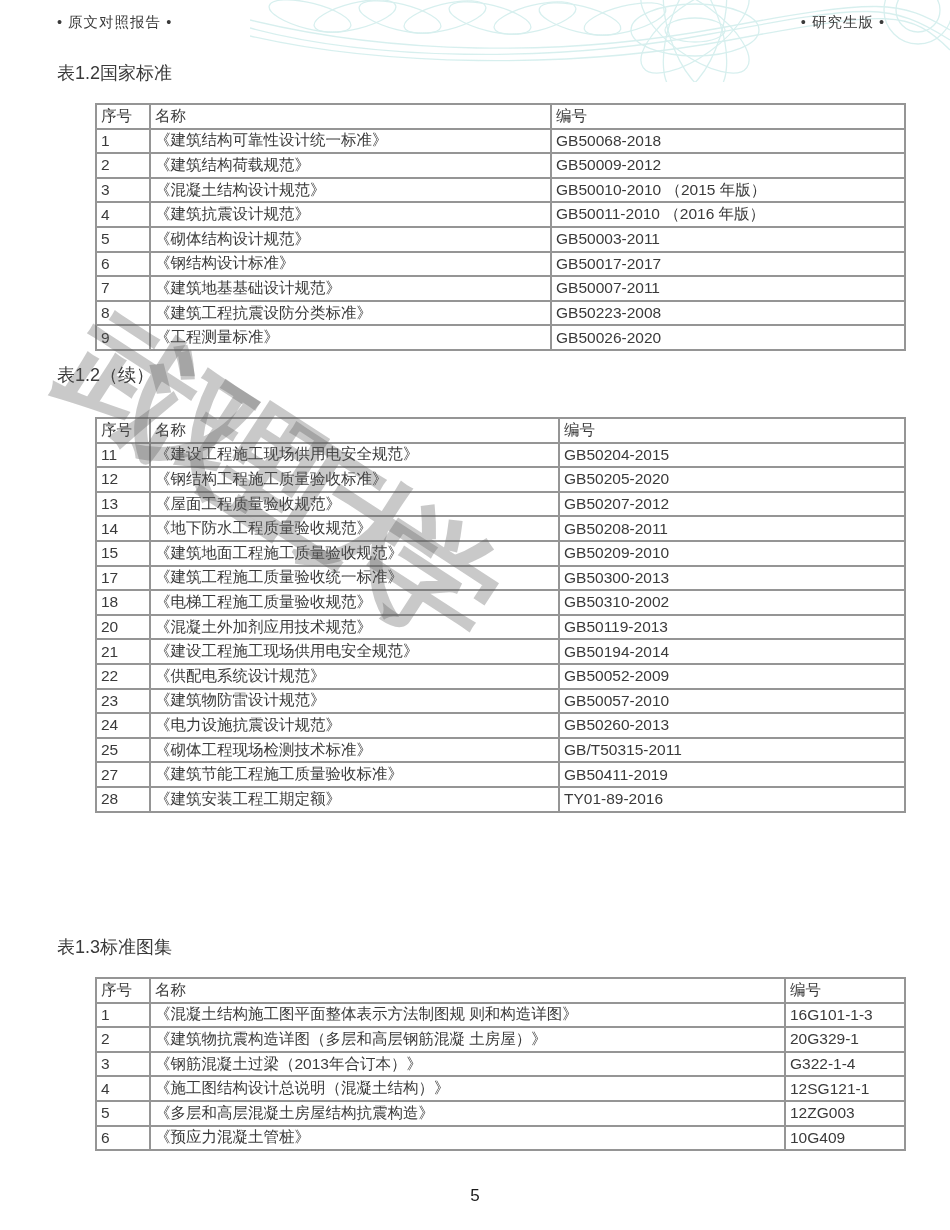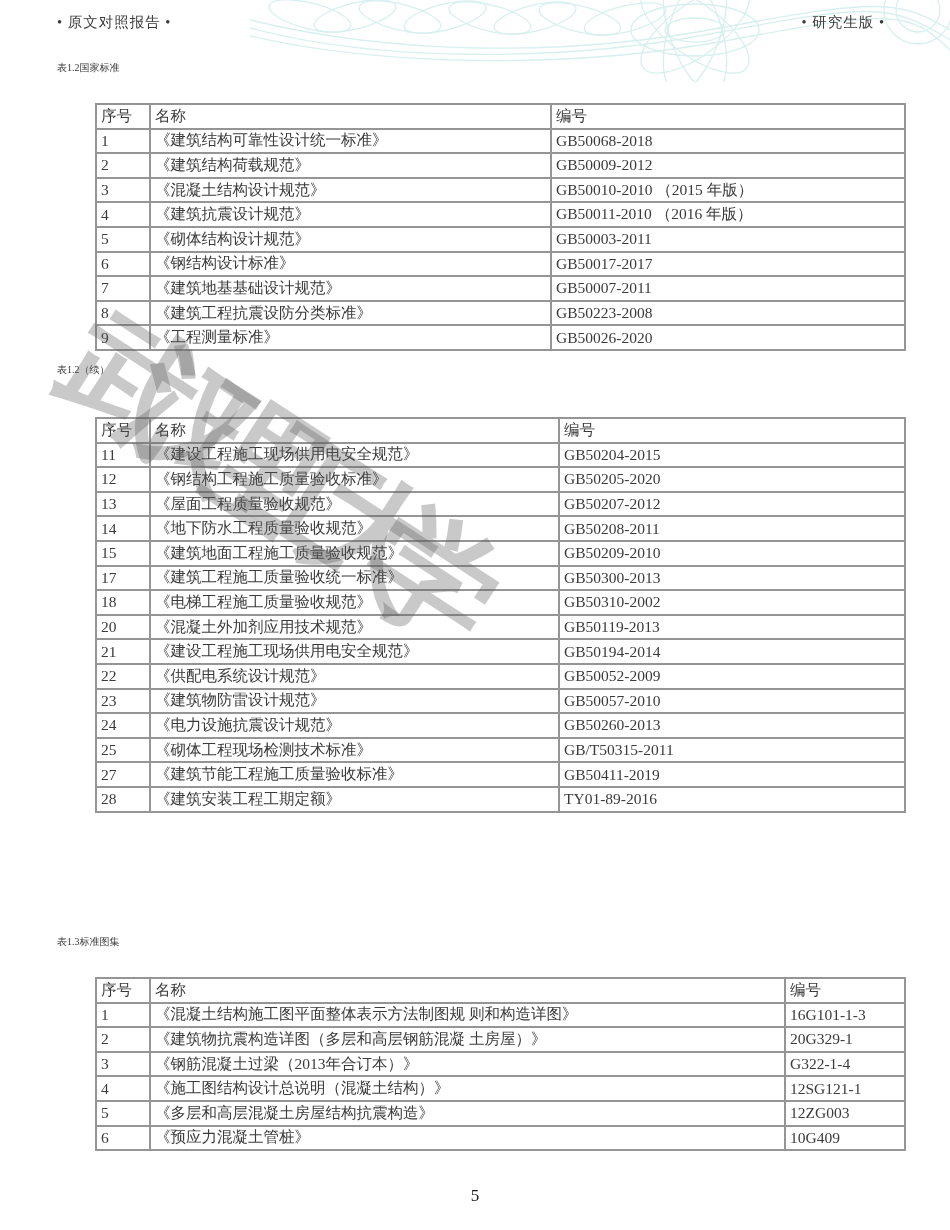--- a/index.html
+++ b/index.html
@@ -1,37 +1,37 @@
 <!DOCTYPE html>
 <html><head>
 <meta charset="utf-8">
 <style>
   html,body{margin:0;padding:0;background:#ffffff;}
   .page{
     position:relative;
     width:950px;height:1230px;
     background:#ffffff;
     overflow:hidden;
-    font-family:Liberation Serif, serif;
+    font-family:Liberation Sans, sans-serif;
     color:#3a3a3a;
   }
   
   .guilloche{
     position:absolute;left:250px;top:0;
     pointer-events:none;
   }
   .running-header{
     position:absolute;top:13px;left:57px;right:65px;
     display:flex;justify-content:space-between;
     font-size:14.5px;color:#3a3a3a;
     letter-spacing:1px;
   }
   .tbl-title{
     position:absolute;left:57px;
-    font-size:10px;color:#3a3a3a;
+    font-size:18px;color:#3a3a3a;
   }
   .title-1{top:61px;}
   .title-2{top:363px;}
   .title-3{top:935px;text-align:right;}
   table.std-table{
     position:absolute;left:57px;width:809px;
     border-collapse:collapse;table-layout:fixed;
     background:transparent;
     margin-left:38px;
   }

